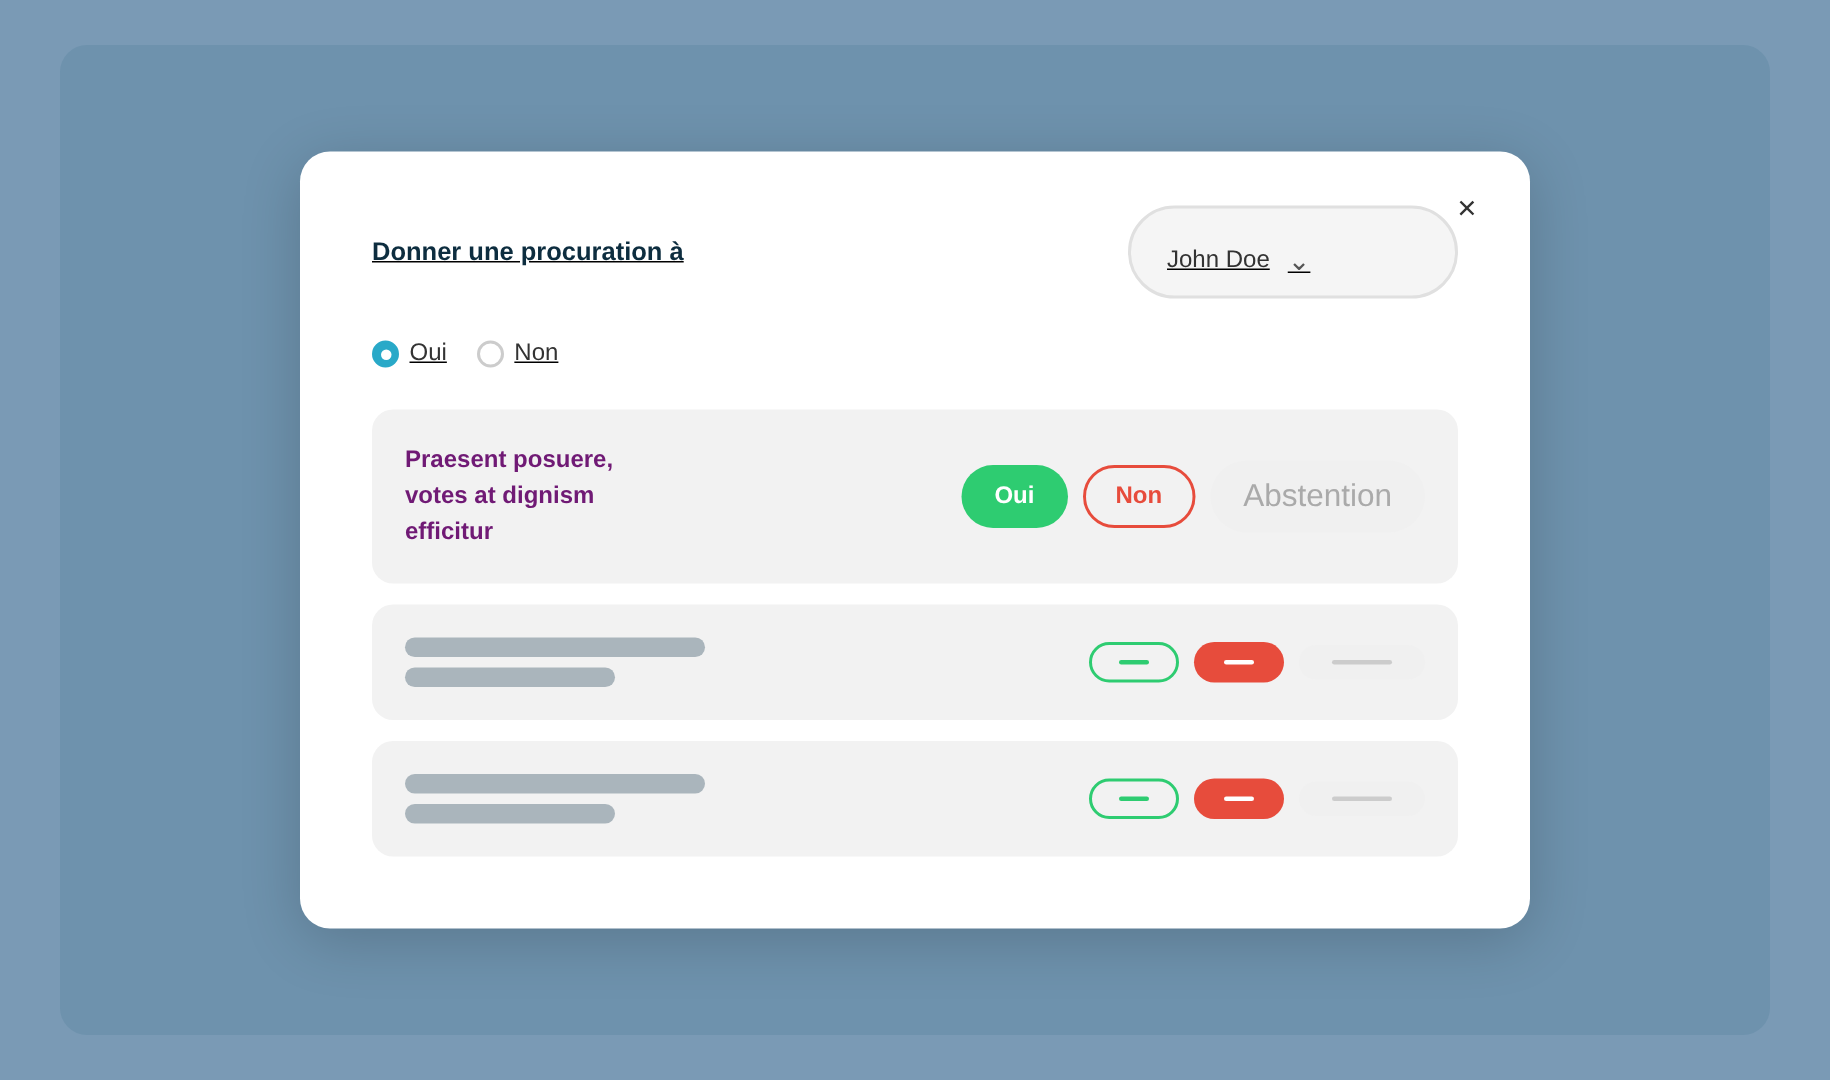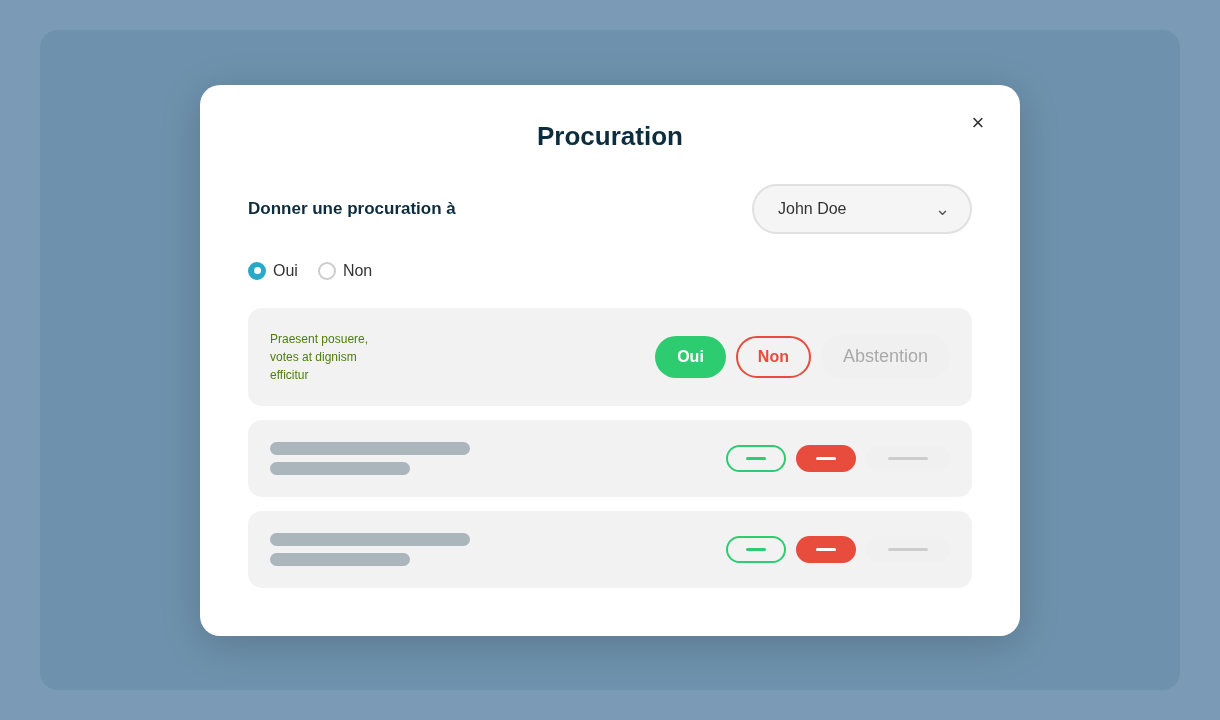--- a/index.html
+++ b/index.html
@@ -60,50 +60,50 @@
       font-weight: 800;
       color: #0d2d3f;
       margin-bottom: 32px;
     }
 
     .form-row {
       display: flex;
       align-items: center;
       margin-bottom: 28px;
       gap: 24px;
+      text-decoration: underline;
     }
 
     .form-label {
       font-size: 17px;
       font-weight: 700;
       color: #0d2d3f;
       white-space: nowrap;
       min-width: 220px;
     }
 
     .select-wrapper {
       flex: 1;
       display: flex;
       justify-content: flex-end;
     }
 
     .select-btn {
       background: #f5f5f5;
       border: 2px solid #e0e0e0;
       border-radius: 50px;
-      padding: 12px 20px 12px 24px;
+      padding: 24px 20px 12px 24px;
       font-size: 16px;
       font-weight: 500;
       color: #333;
       display: flex;
       align-items: center;
       gap: 12px;
       cursor: pointer;
       min-width: 220px;
-      justify-content: space-between;
     }
 
     .chevron {
       font-size: 18px;
       color: #555;
     }
 
     .radio-group {
       display: flex;
       align-items: center;
@@ -146,23 +146,23 @@
       background: #f2f2f2;
       border-radius: 14px;
       padding: 22px 22px;
       display: flex;
       align-items: center;
       gap: 16px;
       margin-bottom: 14px;
     }
 
     .vote-text {
-      font-size: 12px;
-      color: #4d7c0f;
-      font-weight: 400;
+      font-size: 16px;
+      color: #701a75;
+      font-weight: 700;
       flex: 1;
       line-height: 1.5;
     }
 
     .vote-buttons {
       display: flex;
       align-items: center;
       gap: 10px;
     }
 
@@ -187,21 +187,21 @@
       font-weight: 700;
       cursor: pointer;
     }
 
     .btn-abstention {
       background: #f0f0f0;
       color: #aaa;
       border: none;
       border-radius: 50px;
       padding: 12px 22px;
-      font-size: 18px;
+      font-size: 21px;
       font-weight: 500;
       cursor: pointer;
     }
 
     .btn-oui-outline {
       background: transparent;
       border: 2px solid #2ecc71;
       border-radius: 50px;
       padding: 10px 18px;
       display: flex;
@@ -269,21 +269,20 @@
 </head>
 <body>
 
 <div class="screen-bg">
   <div class="modal">
 
     <button class="close-btn">
       <span>×</span>
     </button>
 
-    <h2 class="modal-title">Procuration</h2>
 
     <div class="form-row">
       <span class="form-label">Donner une procuration à</span>
       <div class="select-wrapper">
         <button class="select-btn">
           <span>John Doe</span>
           <span class="chevron">⌄</span>
         </button>
       </div>
     </div>

